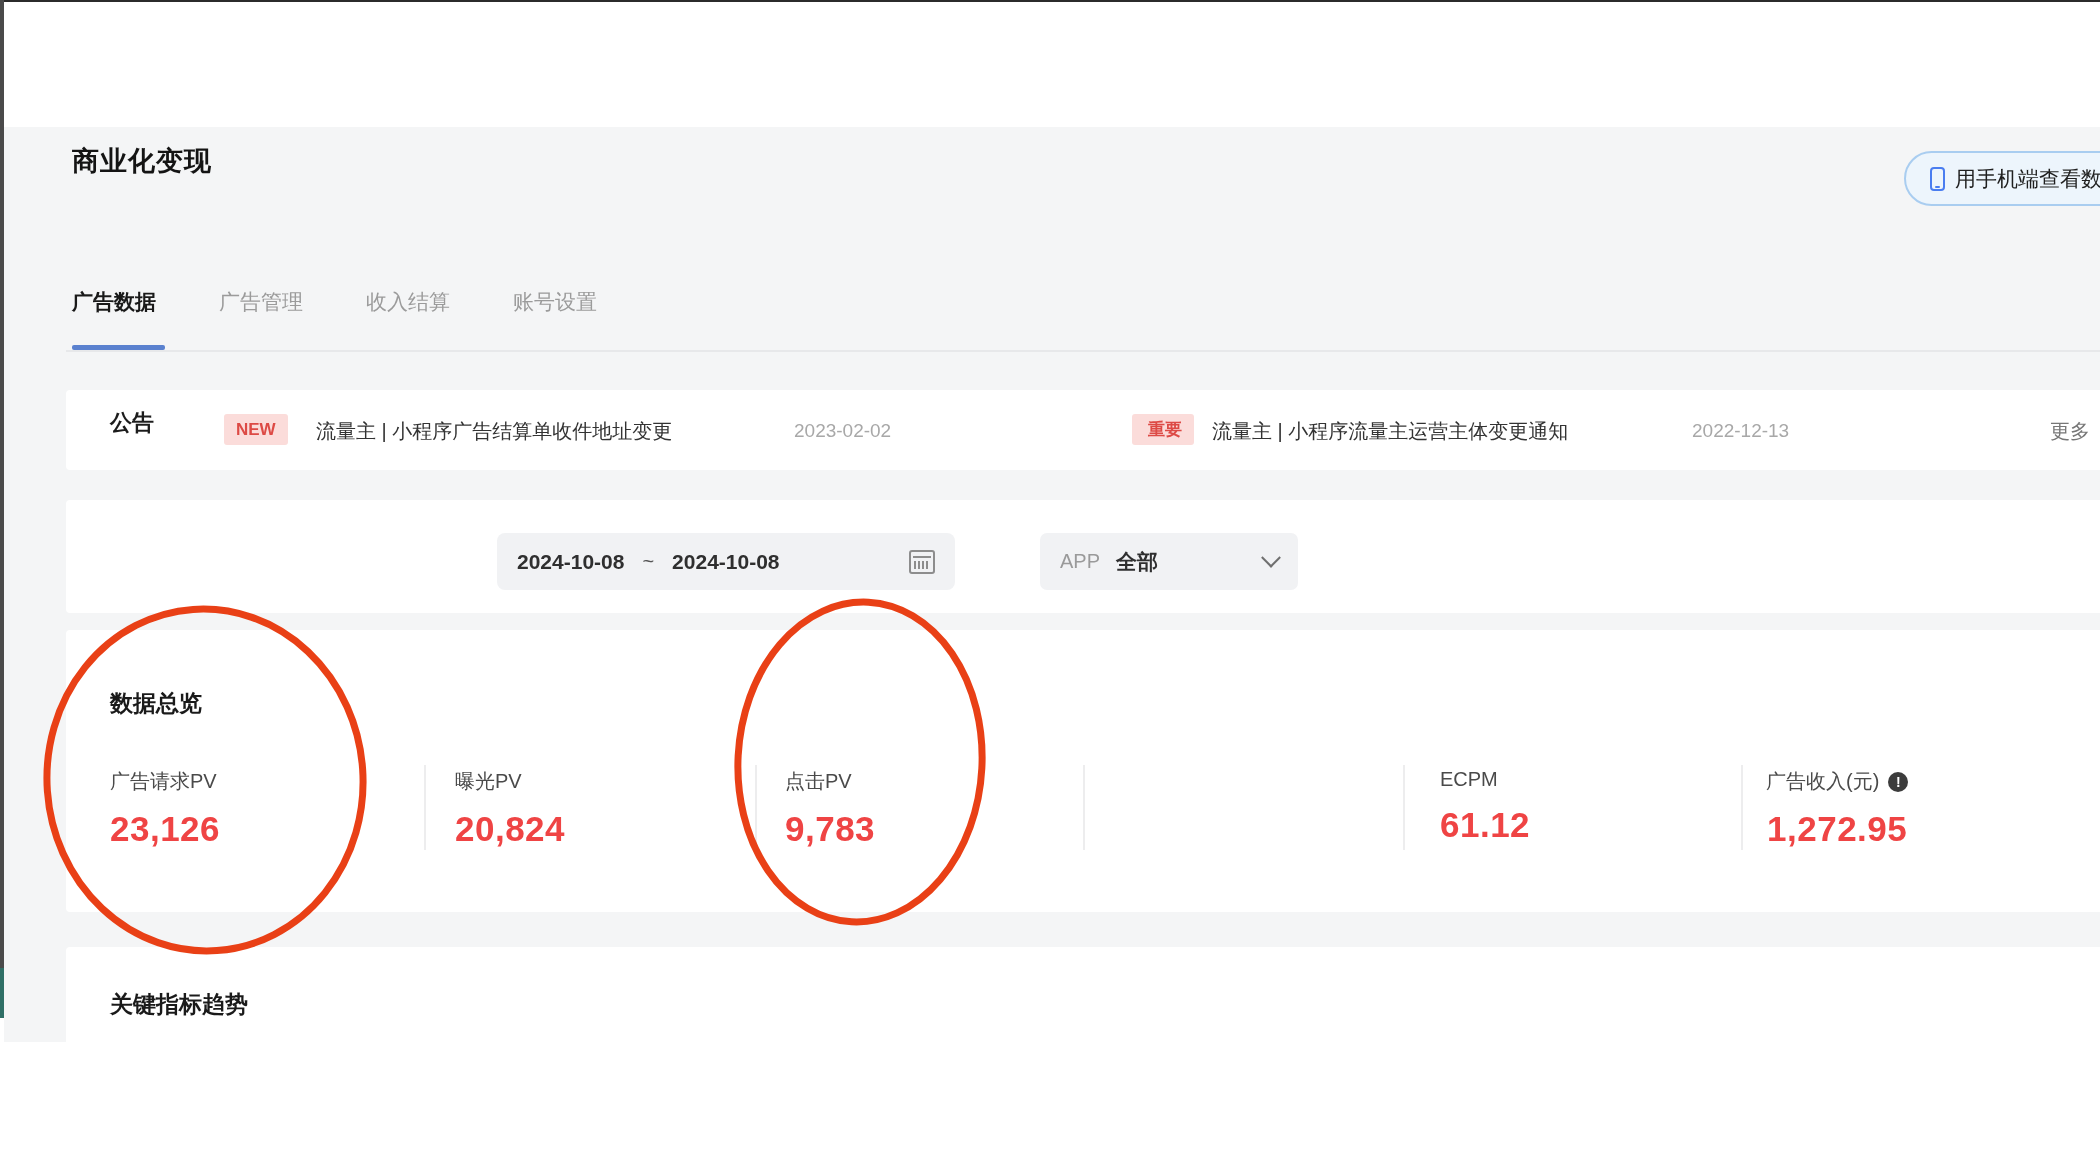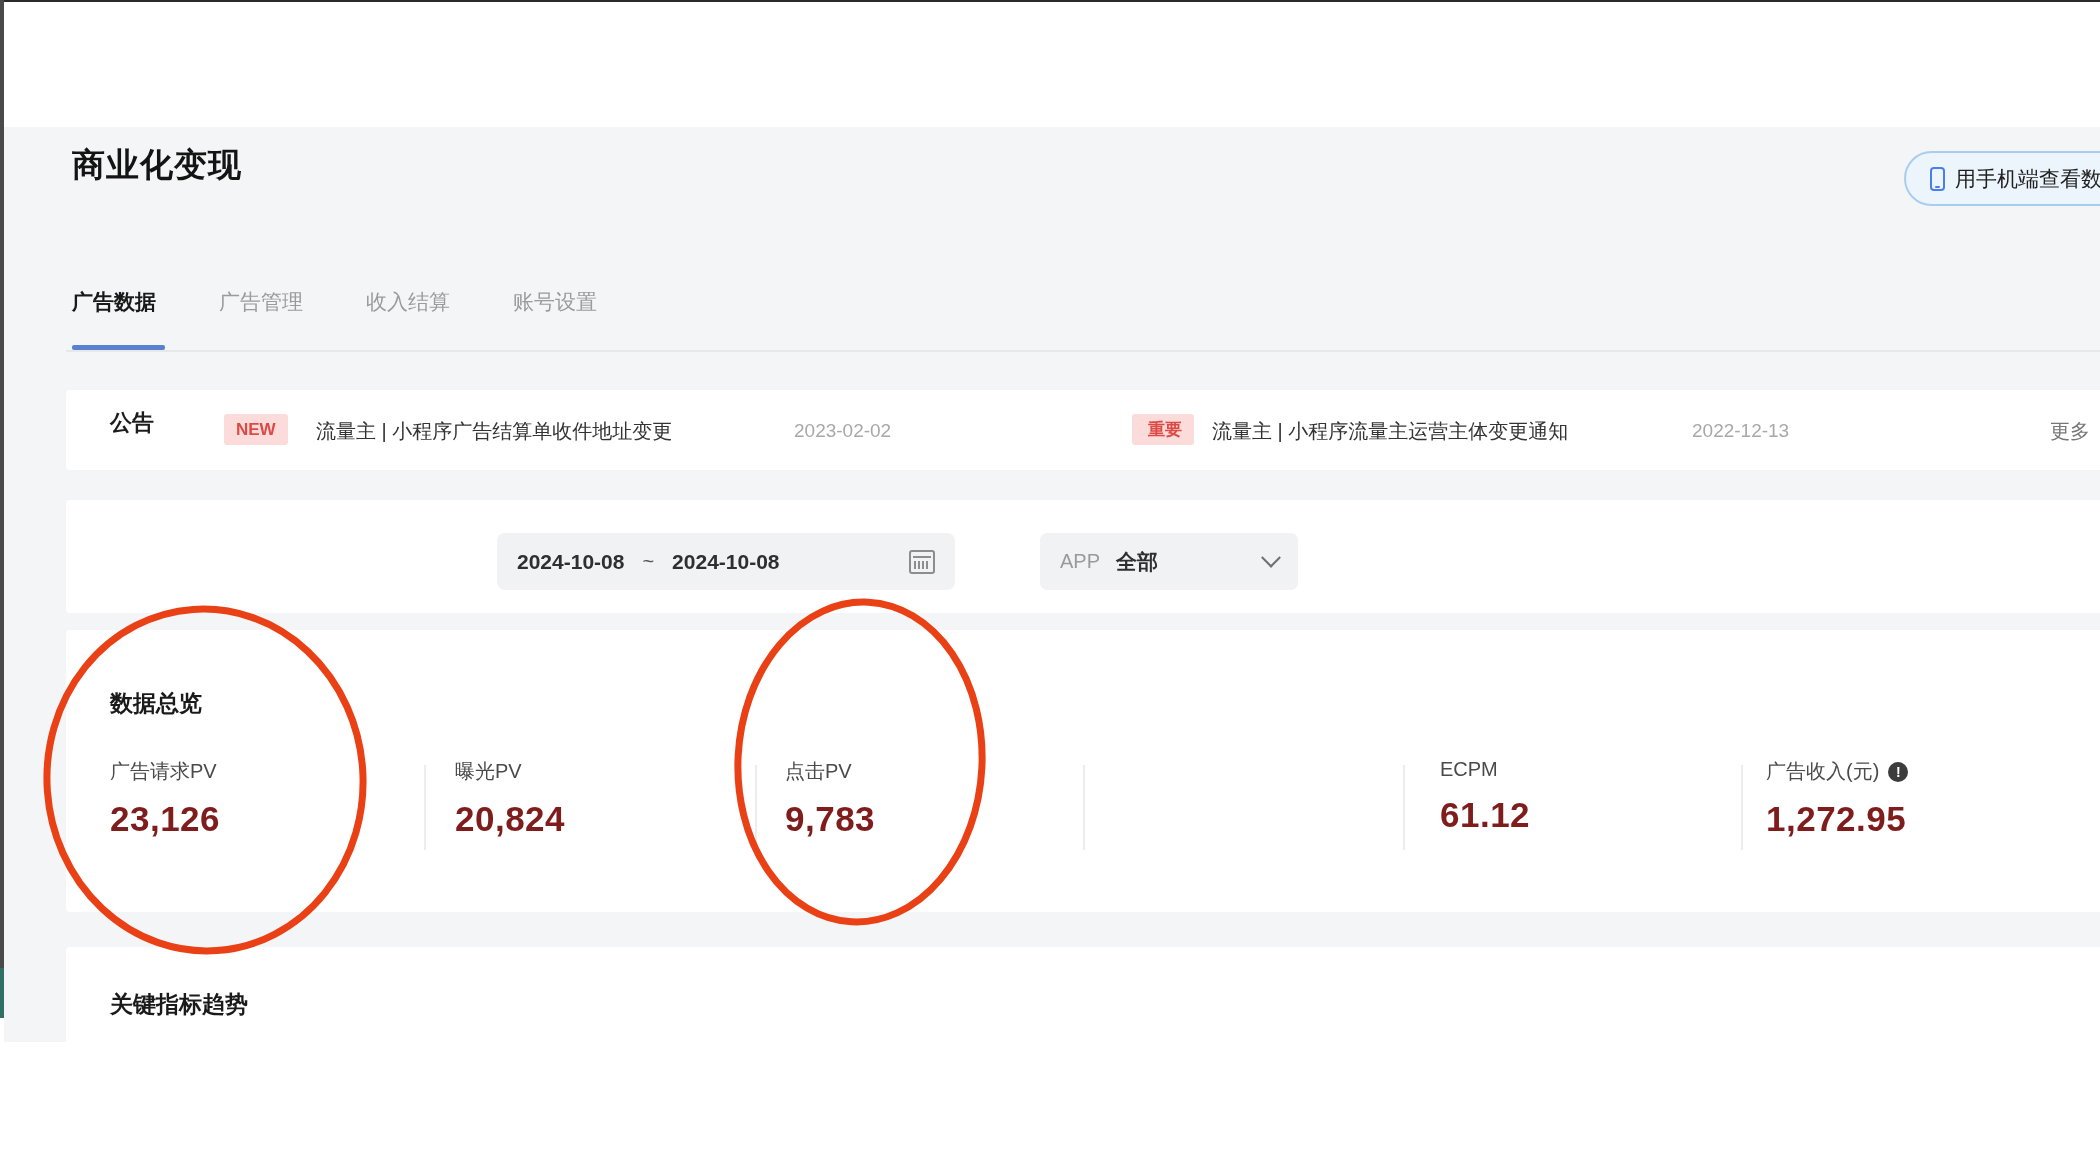--- a/index.html
+++ b/index.html
@@ -10,21 +10,21 @@
     overflow:hidden;
     background:#ffffff;
     font-family:"Liberation Sans","DejaVu Sans",sans-serif;
     color:#1a1a1a;
   }
   .top-hairline { position:absolute; left:0; top:0; width:2100px; height:2px; background:#2b2b2b; }
   .left-strip   { position:absolute; left:0; top:0; width:4px; height:968px; background:#4a4a4a; }
   .left-strip-teal { position:absolute; left:0; top:968px; width:4px; height:50px; background:#2f6f66; }
   .page-bg { position:absolute; left:4px; top:127px; width:2096px; height:915px; background:#f4f5f6; }
 
-  .page-title { position:absolute; left:72px; top:143px; font-size:33px; font-weight:bold; color:#141414; letter-spacing:1px; }
+  .page-title { position:absolute; left:72px; top:143px; font-size:27px; font-weight:bold; color:#141414; letter-spacing:1px; }
 
   
   .mobile-btn {
     position:absolute; left:1904px; top:151px; height:55px; width:252px;
     background:#edf5fc; border:2px solid #a9cdf0; border-radius:28px;
     display:flex; align-items:center; padding-left:24px; gap:10px; cursor:pointer;
   }
   .phone-icon { width:15px; height:24px; border:2.5px solid #4a7df0; border-radius:4px; position:relative; flex:0 0 auto; }
   .phone-icon::after { content:""; position:absolute; left:3px; bottom:1px; width:5px; height:2px; background:#4a7df0; border-radius:1px; }
   .mobile-btn span.lbl { font-size:21px; color:#1f1f1f; white-space:nowrap; }
@@ -81,23 +81,23 @@
     background:#f1f2f4; border-radius:7px; display:flex; align-items:center; padding:0 20px; gap:16px; cursor:pointer;
   }
   .app-ctl .app-lbl { font-size:20px; color:#9a9a9a; }
   .app-ctl .app-val { font-size:21px; color:#2f2f2f; font-weight:bold; }
   .chev { margin-left:auto; width:14px; height:14px; border-right:2.5px solid #6f6f6f; border-bottom:2.5px solid #6f6f6f;
           transform:rotate(45deg) translate(-3px,-3px); }
 
   
   .overview { top:630px; width:2074px; height:282px; }
   .ov-title { position:absolute; left:44px; top:58px; font-size:23px; font-weight:bold; color:#1a1a1a; }
-  .metric { position:absolute; top:128px; }
+  .metric { position:absolute; top:138px;text-align:center; }
   .metric .m-label { font-size:20px; color:#4a4a4a; display:flex; align-items:center; gap:9px; white-space:nowrap; }
-  .metric .m-value { margin-top:14px; font-size:35px; font-weight:bold; color:#7f1d1d; letter-spacing:0.5px; }
+  .metric .m-value { margin-top:14px; font-size:35px; font-weight:bold; color:#ef4444; letter-spacing:0.5px; }
   .m-divider { position:absolute; top:135px; width:2px; height:85px; background:#ededee; }
   .info-icon { width:20px; height:20px; border-radius:50%; background:#3c3c3c; color:#ffffff;
                font-size:14px; font-weight:bold; display:inline-flex; align-items:center; justify-content:center; }
 
   
   .trend { top:947px; width:2074px; height:209px; }
   .trend-title { position:absolute; left:44px; top:42px; font-size:23px; font-weight:bold; color:#1a1a1a; }
 
   .annotation-layer { position:absolute; left:0; top:0; width:2100px; height:1156px; pointer-events:none; z-index:10; }
 </style>

